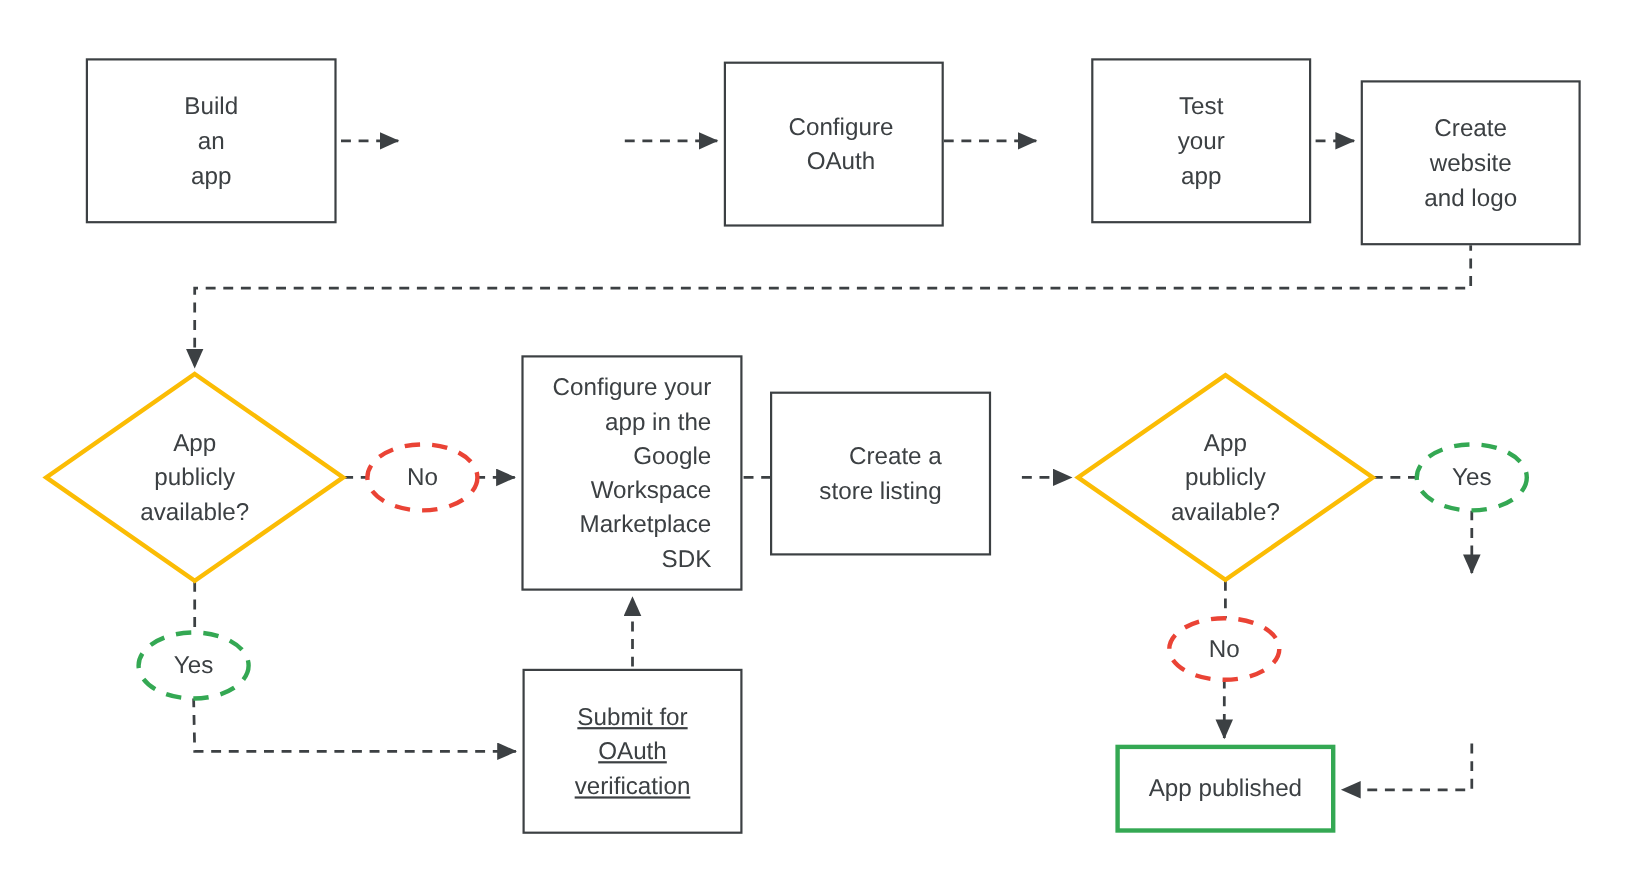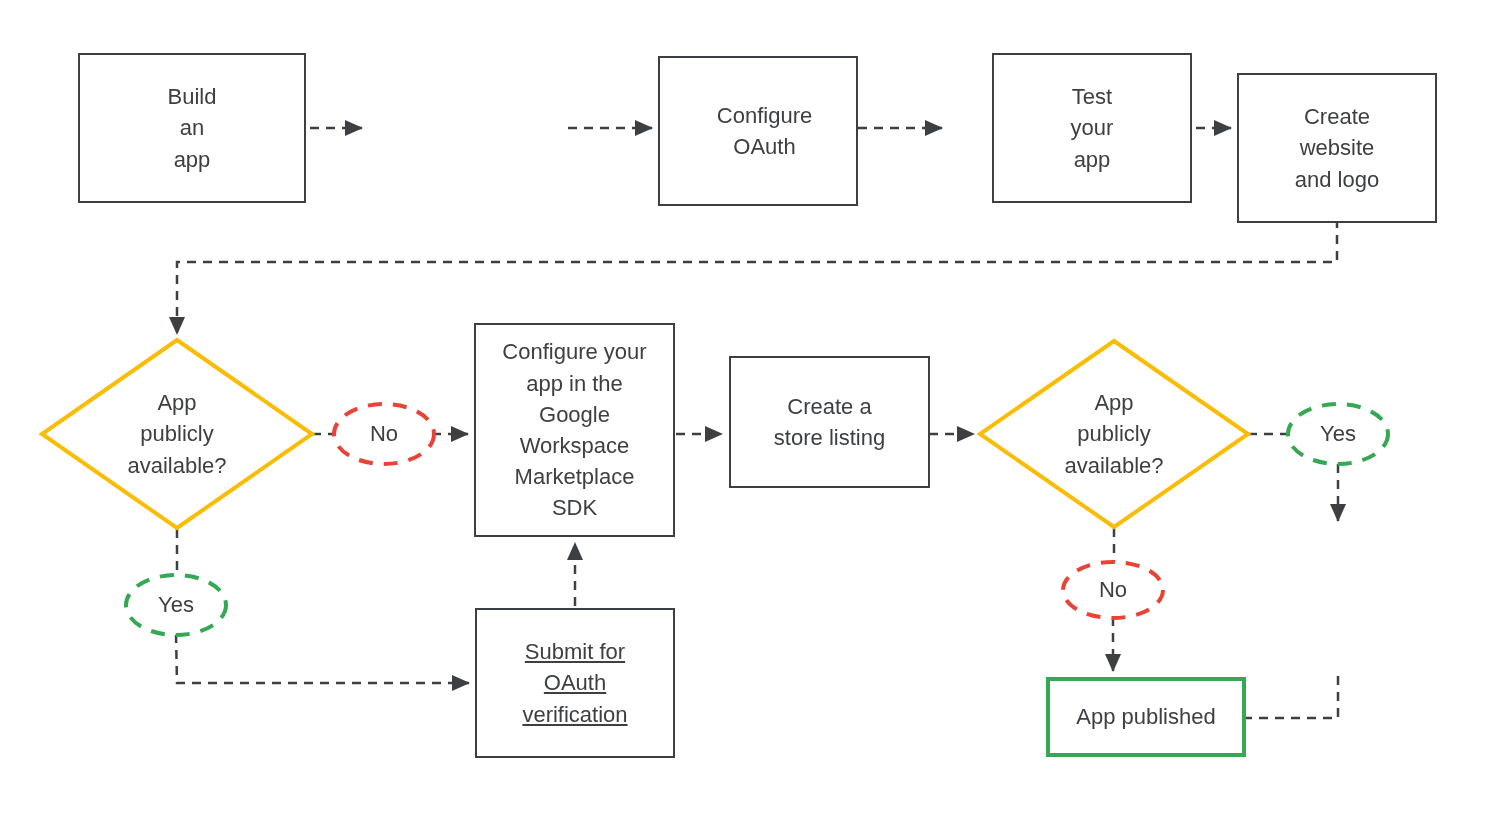--- a/index.html
+++ b/index.html
@@ -119,32 +119,32 @@
 app</div>
   <div class="node rect" style="left:658px; top:56px; width:200px; height:150px;padding-left:13px;">Configure
 OAuth</div>
   <div class="node rect" style="left:992px; top:53px; width:200px; height:150px;">Test
 your
 app</div>
   <div class="node rect" style="left:1237px; top:53px; width:200px; height:150px;margin-top:20px;">Create
 website
 and logo</div>
 
-  <div class="node rect" style="left:474px; top:323px; width:201px; height:214px;">Configure your
+  <div class="node rect" style="left:474px; top:323px; width:201px; height:214px;text-align:right;">Configure your
 app in the
 Google
 Workspace
 Marketplace
 SDK</div>
-  <div class="node rect" style="left:729px; top:356px; width:201px; height:132px;">Create a
+  <div class="node rect" style="left:700px; top:356px; width:201px; height:149px;text-align:right;">Create a
 store listing</div>
   <div class="node rect" style="left:475px; top:608px; width:200px; height:150px;text-decoration:underline;">Submit for
 OAuth
 verification</div>
-  <div class="node terminal" style="left:1014px; top:677px; width:200px; height:80px;margin-left:32px;">App published</div>
+  <div class="node terminal" style="left:1014px; top:677px; width:200px; height:80px;">App published</div>
 
   <div class="node overlay" style="left:77px; top:374px; width:200px; height:120px;">App
 publicly
 available?</div>
   <div class="node overlay" style="left:1014px; top:374px; width:200px; height:120px;">App
 publicly
 available?</div>
 
   <div class="node overlay" style="left:334px; top:404px; width:100px; height:60px;">No</div>
   <div class="node overlay" style="left:126px; top:575px; width:100px; height:60px;">Yes</div>

